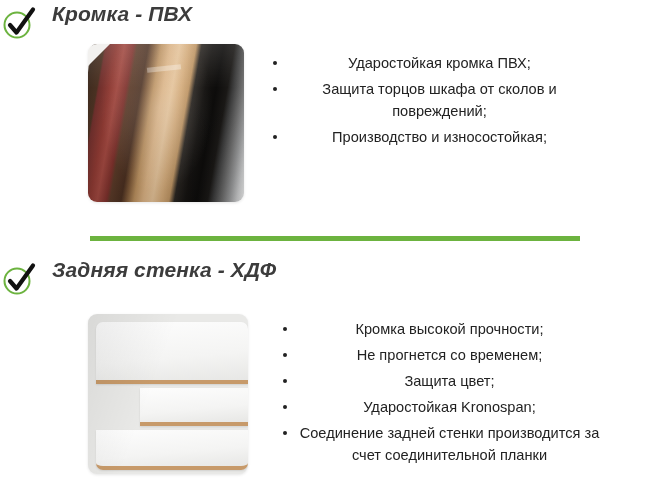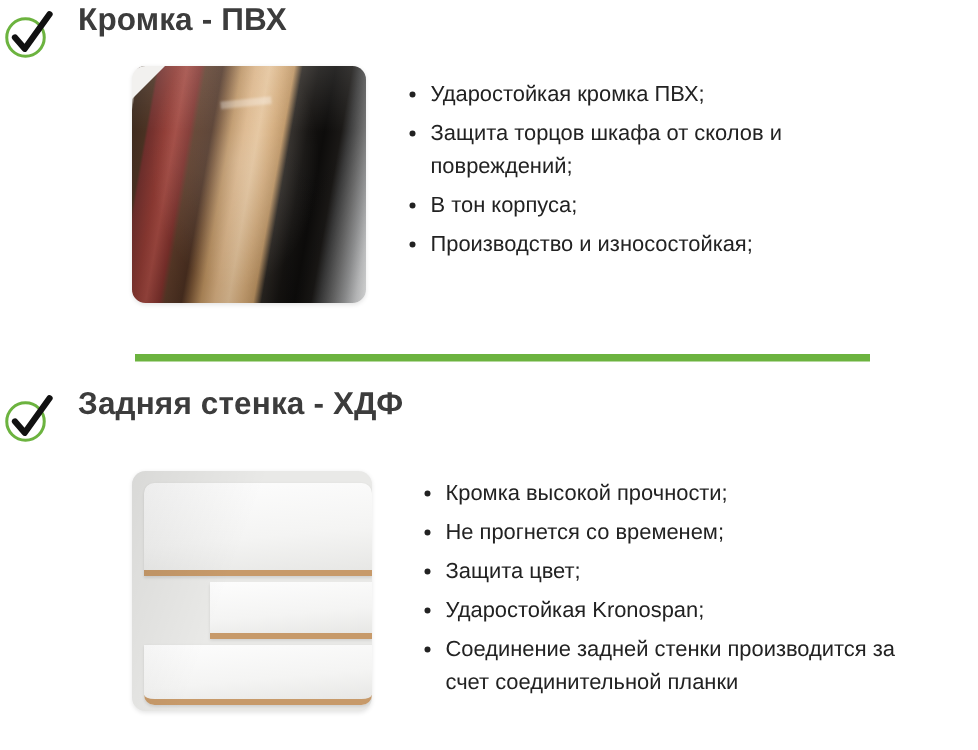--- a/index.html
+++ b/index.html
@@ -22,20 +22,21 @@
   
   .section { position: absolute; }
   #section-edge  { left: 0; top: 0;   width: 652px; }
   #section-back  { left: 0; top: 240px; width: 652px; }
 
   
   .heading-row {
     position: relative;
     height: 44px;
     padding-left: 60px;
+    font-style: italic;
   }
 
   .check-icon {
     position: absolute;
     left: 0;
     top: 4px;
     width: 40px;
     height: 38px;
   }
   .check-icon svg { display: block; width: 40px; height: 38px; }
@@ -120,21 +121,21 @@
   #image-back .board-1 { left: 8px;  top: 8px;   width: 152px; height: 62px; border-radius: 7px 7px 0 0; }
   #image-back .board-2 { left: 52px; top: 74px;  width: 108px; height: 38px; }
   #image-back .board-3 { left: 8px;  top: 116px; width: 152px; height: 40px; border-radius: 0 0 7px 7px; }
   #image-back .shade {
     position: absolute; inset: 0;
     background: linear-gradient(110deg, rgba(0,0,0,0.07) 0%, rgba(0,0,0,0) 42%);
     pointer-events: none;
   }
 
   
-  .feature-list { position: absolute; list-style: none; }
+  .feature-list { position: absolute; list-style: none; text-align: center; }
   #list-edge { left: 272px; top: 8px;  width: 320px; }
   #list-back { left: 282px; top: 0px;  width: 320px; }
 
   .feature-item {
     position: relative;
     padding-left: 15px;
     font-size: 14.6px;
     line-height: 22px;
     color: #222222;
     margin-bottom: 4px;
@@ -181,21 +182,20 @@
 
       <div class="product-image" id="image-edge">
         <div class="band-sheen"></div>
         <div class="band-seam"></div>
         <div class="corner-tl"></div>
       </div>
 
       <ul class="feature-list" id="list-edge">
         <li class="feature-item">Ударостойкая кромка ПВХ;</li>
         <li class="feature-item">Защита торцов шкафа от сколов и повреждений;</li>
-        <li class="feature-item">В тон корпуса;</li>
         <li class="feature-item">Производство и износостойкая;</li>
       </ul>
 
     </div>
   </div>
 
   <div id="divider"></div>
 
   <div class="section" id="section-back">
 

